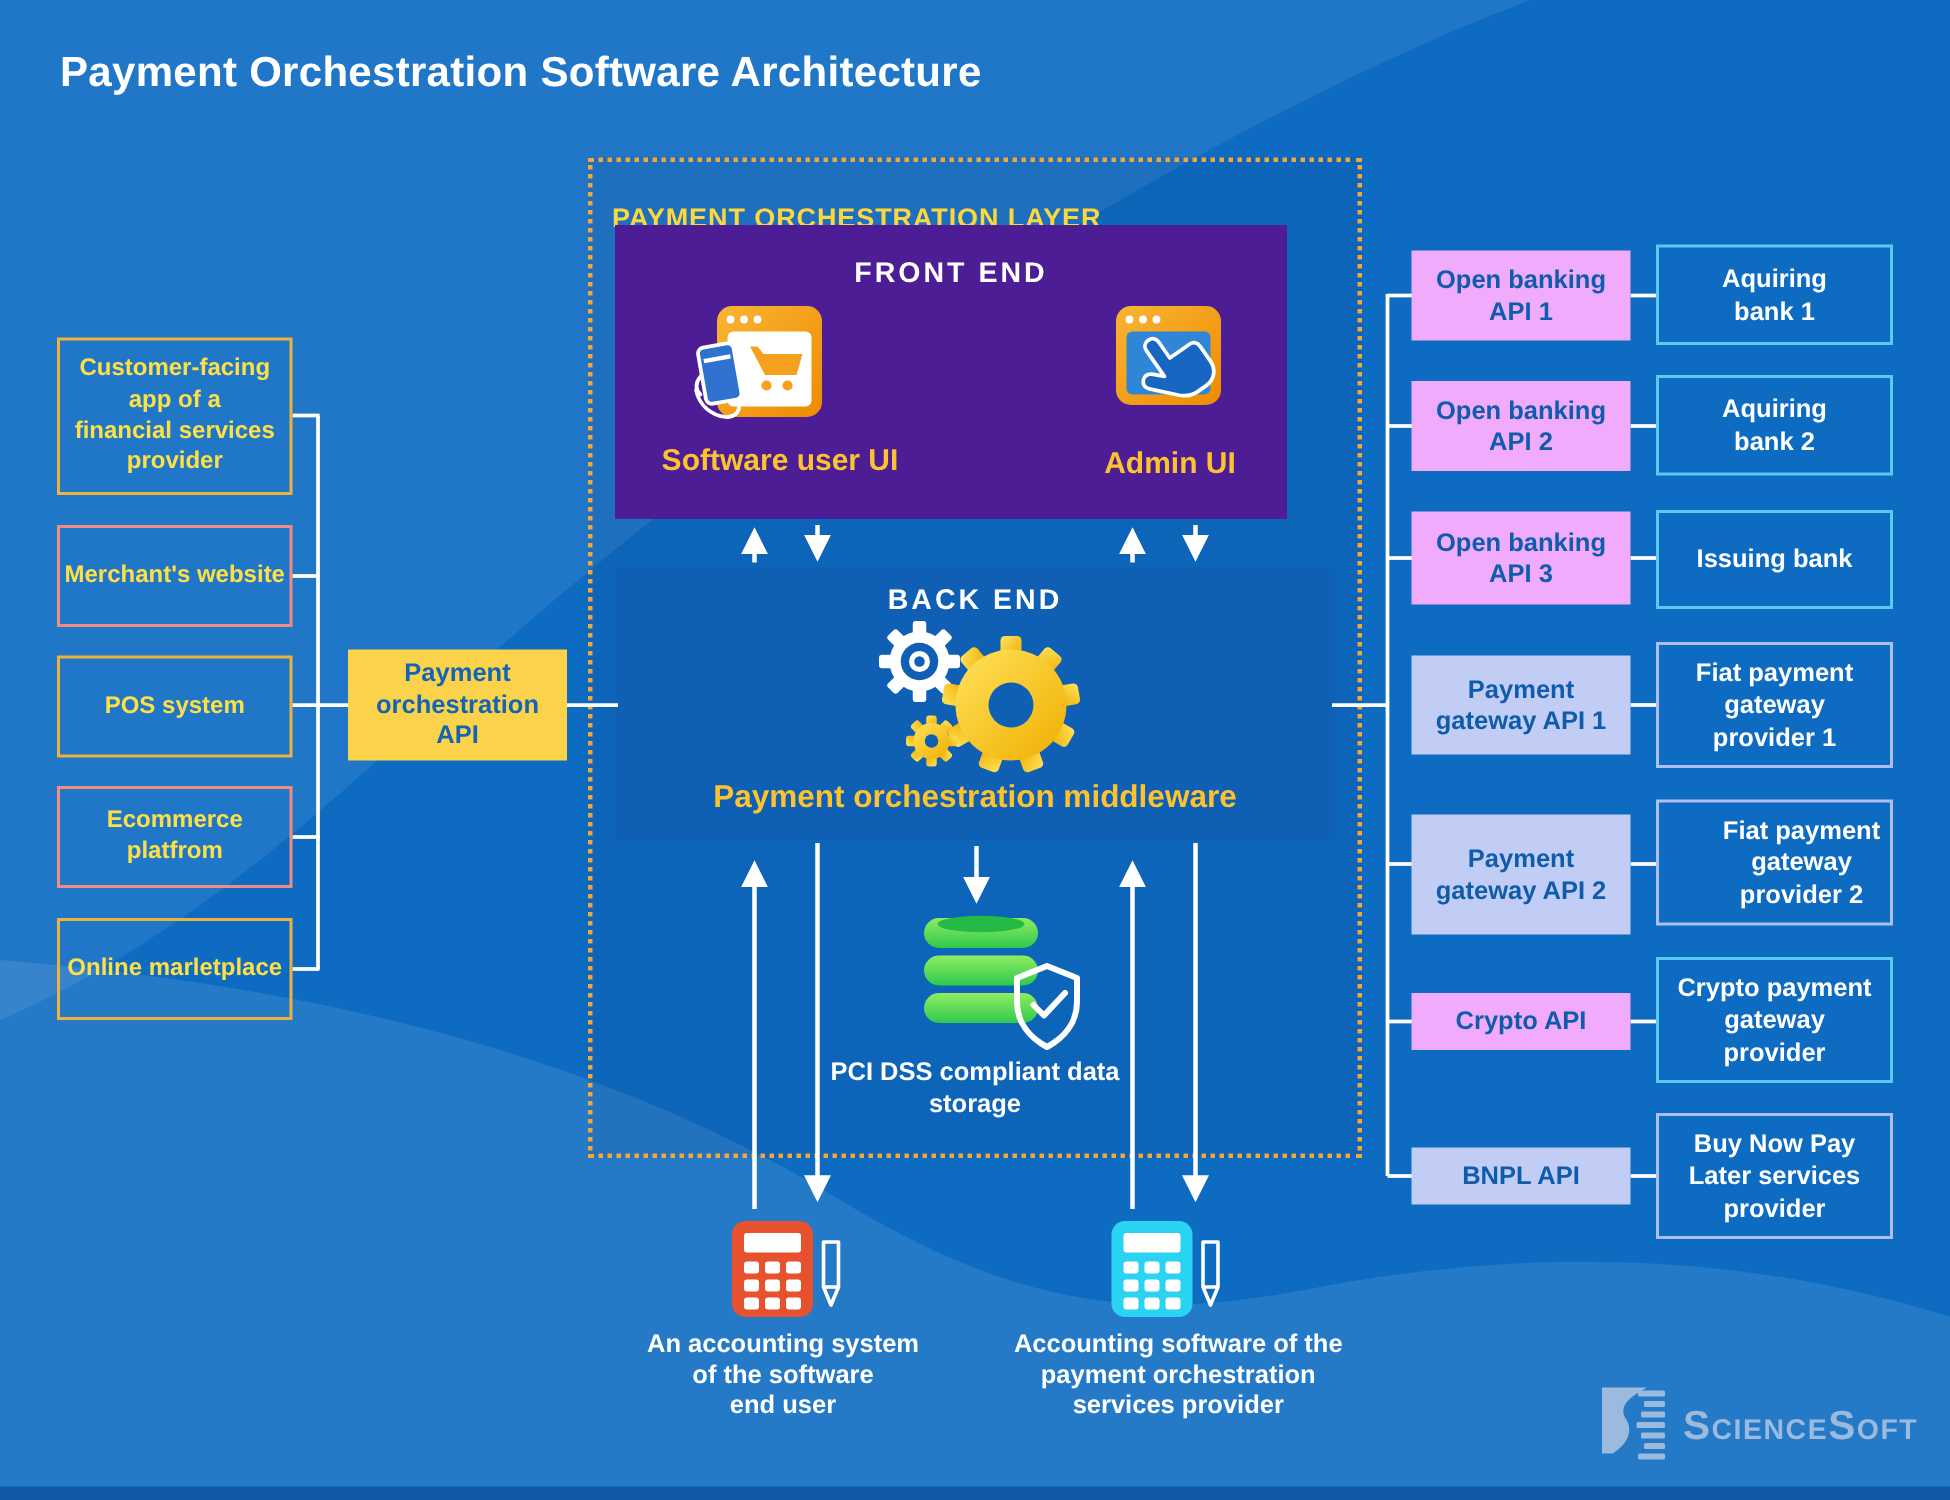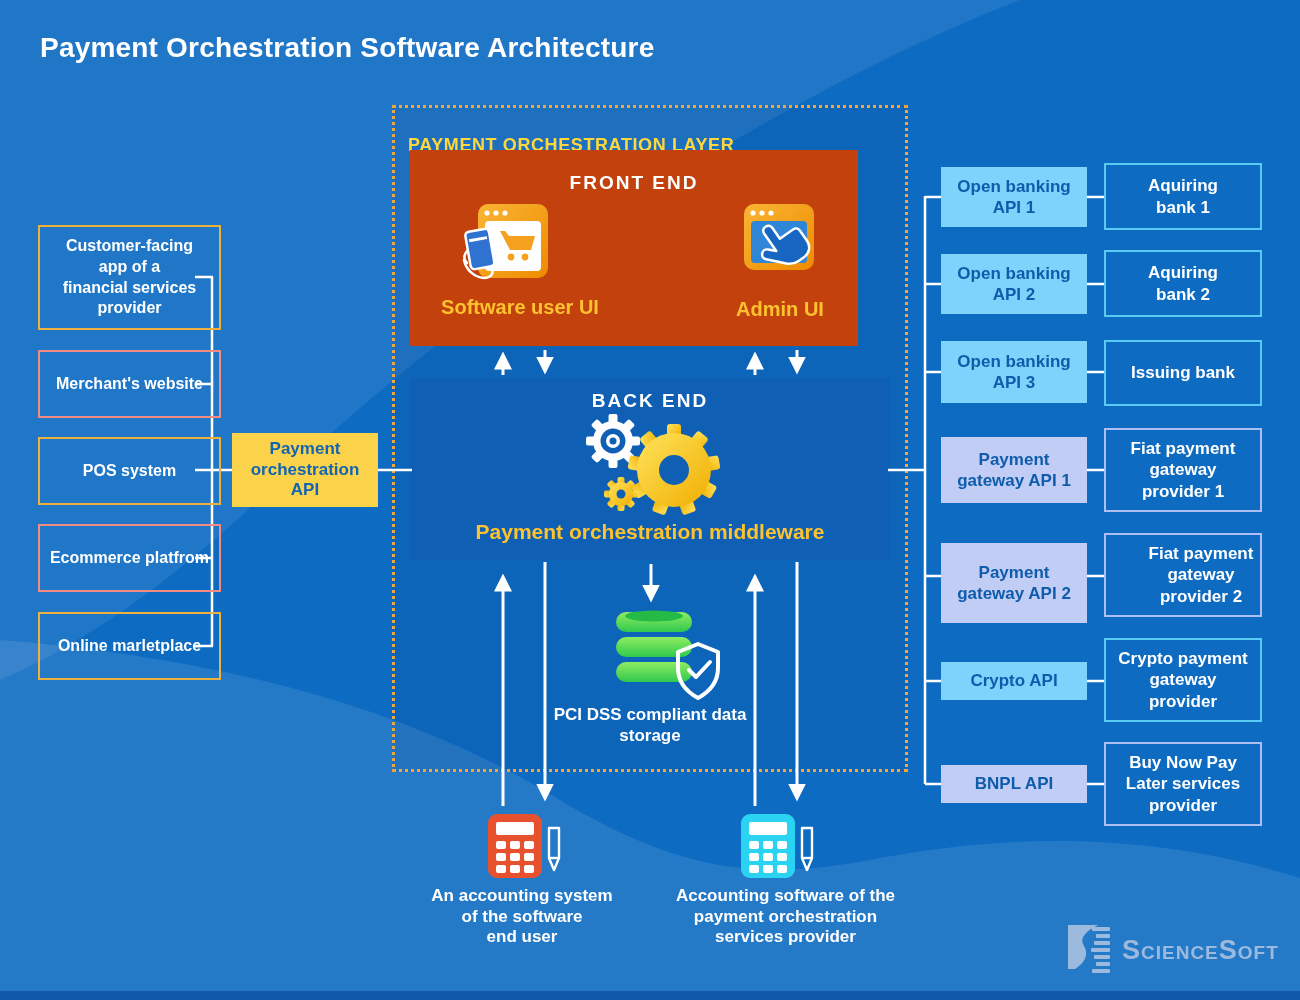--- a/index.html
+++ b/index.html
@@ -21,62 +21,62 @@
   
   .layer-box{
     left:392px;top:105px;width:516px;height:667px;
     border:3px dotted #f2a63c;background:rgba(6,48,110,0.10);
   }
   .layer-heading{
     position:absolute;left:13px;top:11px;
     color:#fed73c;font-size:18px;font-weight:700;letter-spacing:.6px;margin-top:16px;
   }
 
-  .front-panel{left:410px;top:150px;width:448px;height:196px;background:#c2410c;}
+  .front-panel{left:410px;top:150px;width:448px;height:196px;background:#4c1d95;}
   .back-panel{left:410px;top:378px;width:480px;height:182px;background:#0f5fb5;}
   .section-heading{
     position:absolute;left:0;right:0;text-align:center;
     color:#ffffff;font-size:19px;font-weight:600;letter-spacing:2px;
   }
   .ui-label{
     color:#fdc32f;font-size:20px;font-weight:700;text-align:center;
   }
   .middleware-label{
     left:410px;top:520px;width:480px;text-align:center;
     color:#fdc32f;font-size:21px;font-weight:700;
   }
   .storage-label{
     left:545px;top:704px;width:210px;text-align:center;
     color:#ffffff;font-size:17px;font-weight:700;line-height:1.25;
   }
 
   
   .chan{
-    left:38px;width:183px;border:2px solid #edb13d;
-    color:#ffffff;font-size:16px;font-weight:600;line-height:1.3;
+    left:38px;width:157px;border:2px solid #edb13d;
+    color:#fde047;font-size:16px;font-weight:600;line-height:1.3;
     padding:2px;white-space:pre-line;
   }
   .c-pink{border-color:#f28b82;}
   #chan-0{top:225px;height:105px;}
   #chan-1{top:350px;height:68px;}
   #chan-2{top:437px;height:68px;}
   #chan-3{top:524px;height:68px;}
   #chan-4{top:612px;height:68px;}
 
   .api-orch{
     left:232px;top:433px;width:146px;height:74px;background:#fbd34a;
     color:#1464b4;font-size:17px;font-weight:700;line-height:1.2;padding:4px;
   }
 
   
   .api{
     left:941px;width:146px;
     color:#0e5cab;font-size:17px;font-weight:700;line-height:1.25;padding:3px;
   }
-  .a-cyan{background:#7dd3fc;}
+  .a-cyan{background:#f0abfc;}
   .a-lav{background:#c1cdf5;}
   #api-0{top:167px;height:60px;}
   #api-1{top:254px;height:60px;}
   #api-2{top:341px;height:62px;}
   #api-3{top:437px;height:66px;}
   #api-4{top:543px;height:80px;}
   #api-5{top:662px;height:38px;}
   #api-6{top:765px;height:38px;}
 
   

